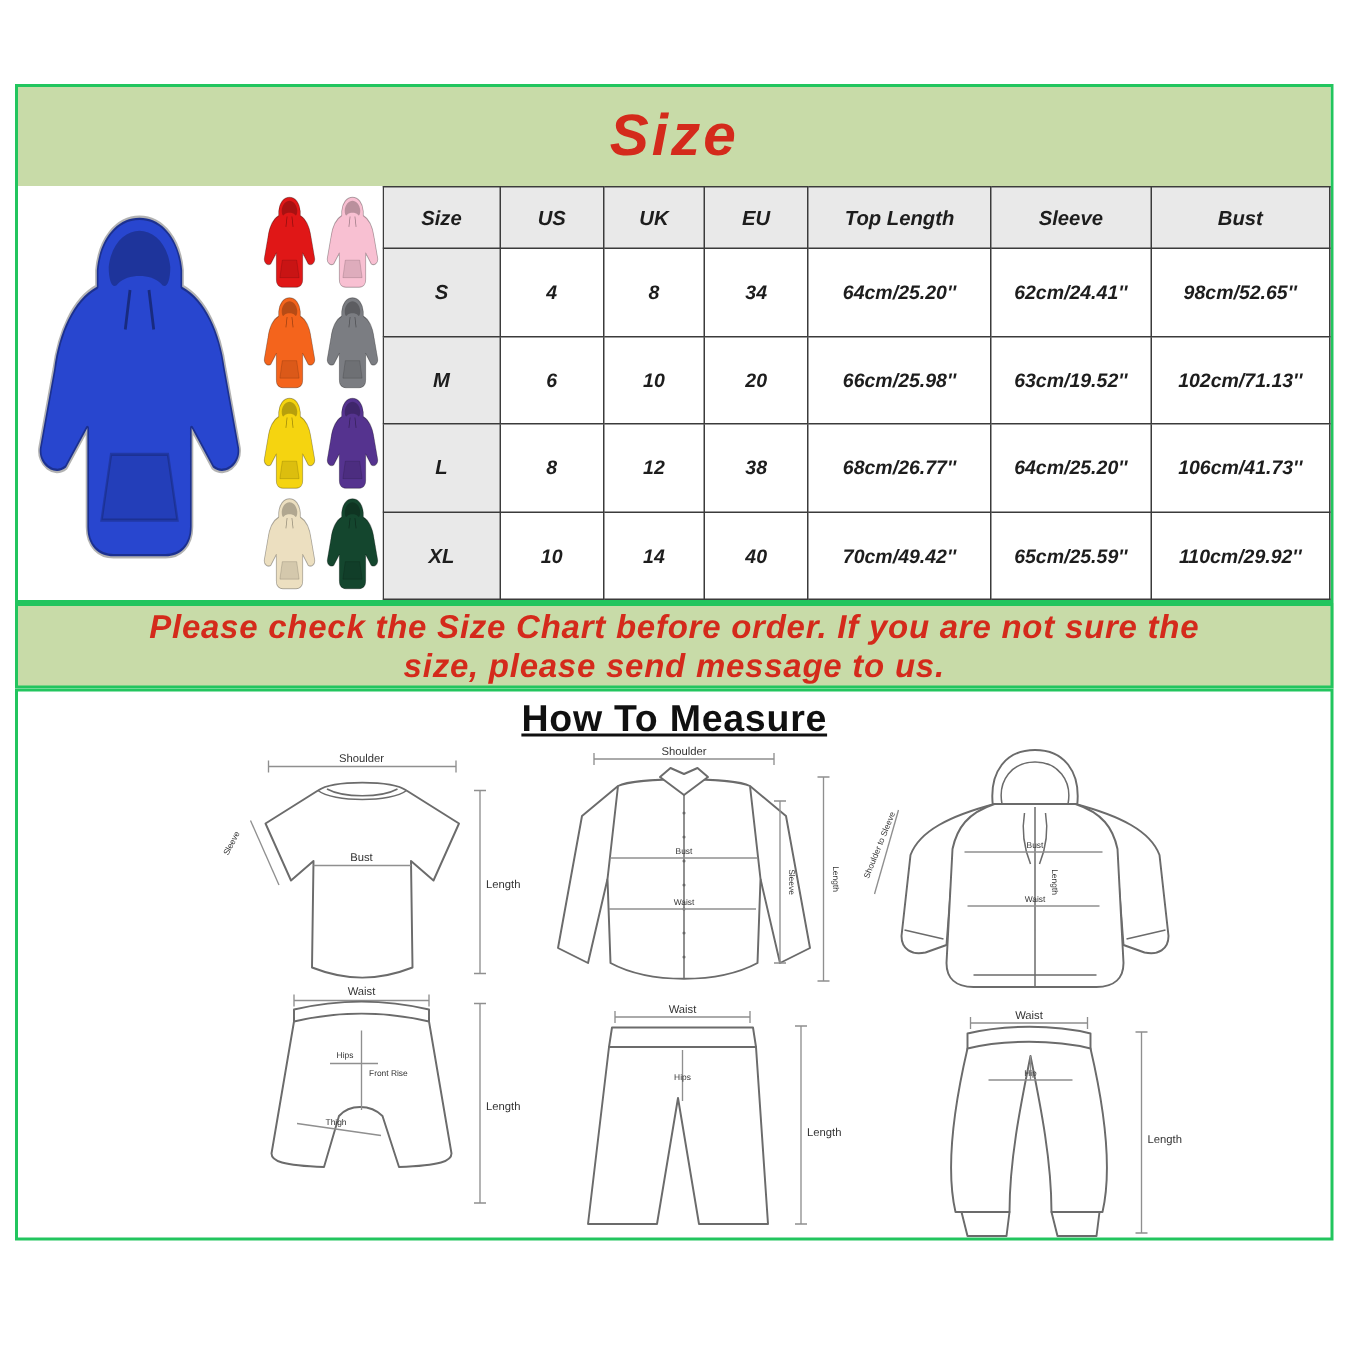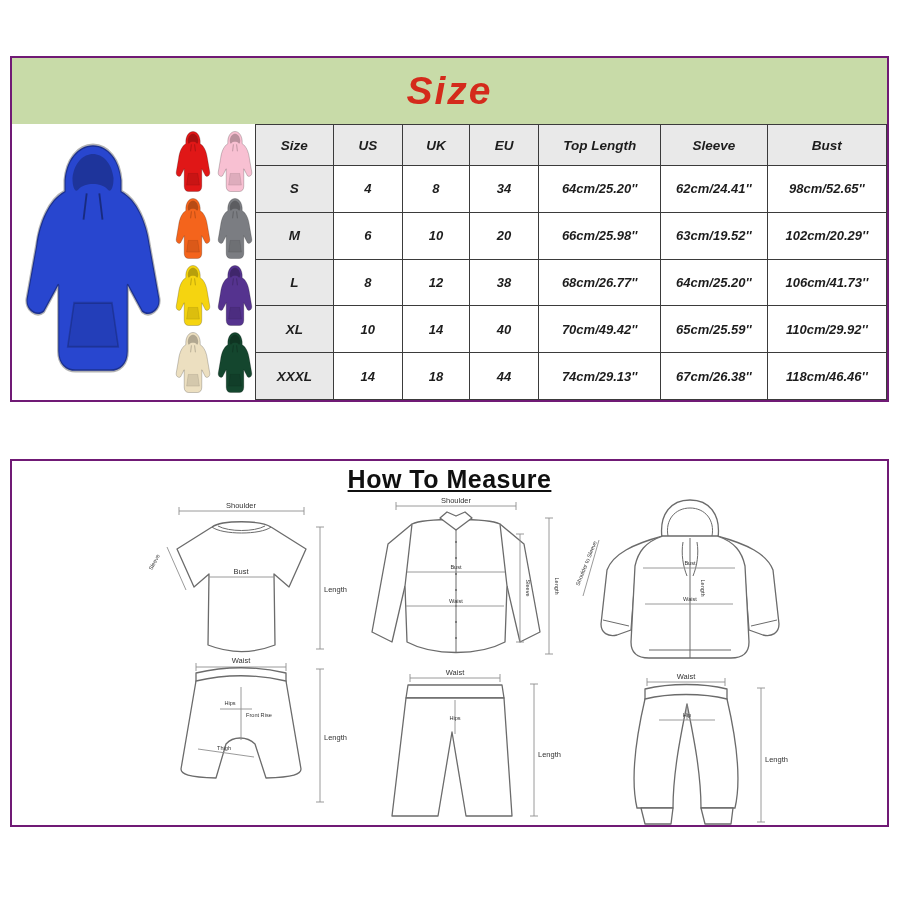--- a/index.html
+++ b/index.html
@@ -1,18 +1,18 @@
 <!DOCTYPE html>
 <html style="--header-green: #c8dba8; --banner-green: #c8dba8; --title-red: #d42a1b; --cell-gray: #e9e9e9;"><head>
 <meta charset="utf-8">
 <style>
   html,body{margin:0;padding:0;background:#fff;}
   #sheet{position:relative;width:900px;height:900px;background:#fff;
          font-family:"Liberation Sans",sans-serif;overflow:hidden;}
-  .box{position:absolute;box-sizing:border-box;border:2px solid #701a75;background:#fff;}
+  .box{position:absolute;box-sizing:border-box;border:2px solid #22c55e;background:#fff;}
   
   #boxA{left:10px;top:56px;width:879px;height:346px;}
   .green-header{height:66px;background:var(--header-green);display:flex;align-items:center;
         justify-content:center;gap:112px;}
   .title-word{font-size:39px;font-style:italic;font-weight:bold;color:var(--title-red);
         letter-spacing:2px;}
   .content-row{display:flex;height:276px;}
   .photo-pane{width:243px;position:relative;background:#fff;}
   .main-hoodie{position:absolute;left:2px;top:8px;width:158px;height:252px;}
   .main-hoodie svg{width:100%;height:100%;}
@@ -165,54 +165,49 @@
               <td>62cm/24.41''</td>
               <td>98cm/52.65''</td>
             </tr>
             <tr>
               <td class="size-col">M</td>
               <td>6</td>
               <td>10</td>
               <td>20</td>
               <td>66cm/25.98''</td>
               <td>63cm/19.52''</td>
-              <td>102cm/20.29''</td>
+              <td>102cm/71.13''</td>
             </tr>
             <tr>
               <td class="size-col">L</td>
               <td>8</td>
               <td>12</td>
               <td>38</td>
               <td>68cm/26.77''</td>
               <td>64cm/25.20''</td>
               <td>106cm/41.73''</td>
             </tr>
             <tr>
               <td class="size-col">XL</td>
               <td>10</td>
               <td>14</td>
               <td>40</td>
               <td>70cm/49.42''</td>
               <td>65cm/25.59''</td>
               <td>110cm/29.92''</td>
             </tr>
-            <tr>
-              <td class="size-col">XXXL</td>
-              <td>14</td>
-              <td>18</td>
-              <td>44</td>
-              <td>74cm/29.13''</td>
-              <td>67cm/26.38''</td>
-              <td>118cm/46.46''</td>
-            </tr>
           </tbody>
       </table>
     </div>
   </div>
 
+  <div id="boxB" class="box">
+    <div class="notice-line">Please check the Size Chart before order. If you are not sure the</div>
+    <div class="notice-line">size, please send message to us.</div>
+  </div>
 
   <div id="boxC" class="box">
     <div class="measure-heading">How To Measure</div>
 
     <svg id="d1" class="diagram" viewBox="0 0 215 322">
       <path class="outline" d="M78,30 C88,23 127,23 137,30 L172,52 L155,90 L140,77 L141,148 C118,157 97,157 74,148 L75,77 L60,90 L43,52 Z"></path>
       <path class="seam" d="M78,30 C88,38 127,38 137,30"></path>
       <path class="seam" d="M84,29 C95,35 120,35 131,29"></path>
       <path class="dim" d="M45,14 L170,14 M45,10 L45,18 M170,10 L170,18"></path>
       <text class="lbl" x="107" y="11" text-anchor="middle">Shoulder</text>

